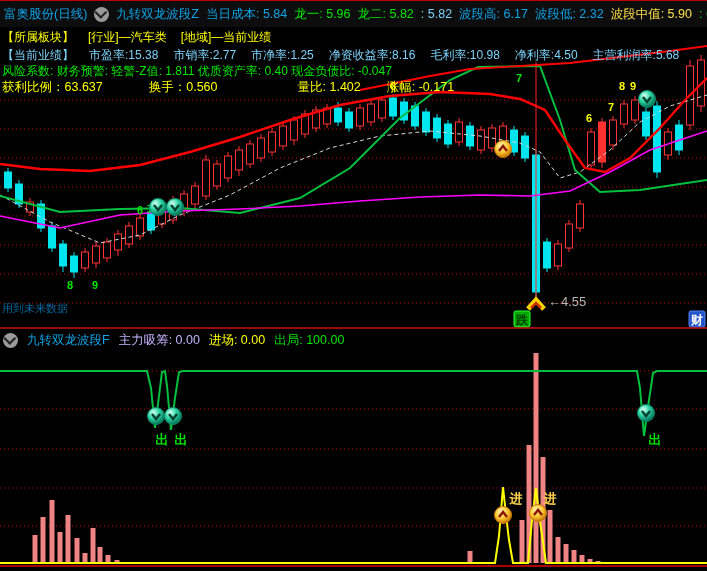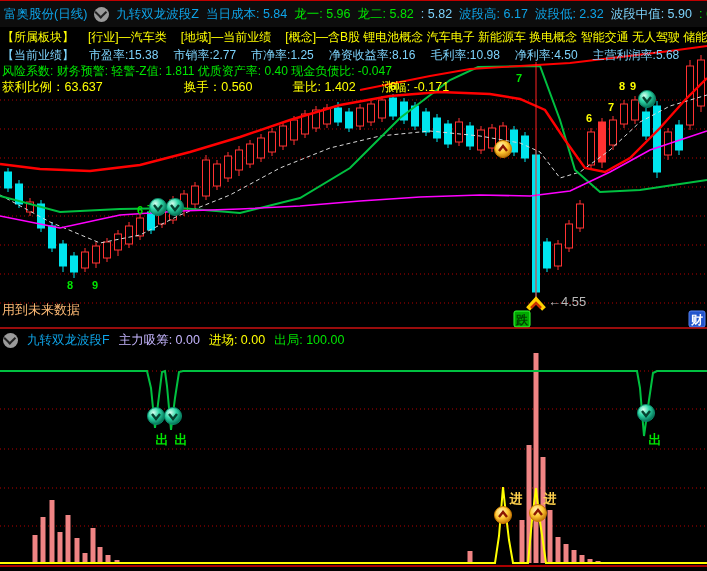--- a/index.html
+++ b/index.html
@@ -6,30 +6,30 @@
   .screen{position:relative;width:707px;height:571px;background:#000;overflow:hidden;
           font-family:"Liberation Sans","DejaVu Sans",sans-serif;}
   svg{position:absolute;left:0;top:0;}
   .trow{position:absolute;left:0;width:707px;white-space:nowrap;overflow:hidden;
         display:flex;align-items:center;font-size:12.5px;line-height:1;}
   .r1{top:0;height:26px;padding-left:4px;gap:7px;background:#0d0d0d;border-top:1px solid #c00000;}
   .r2{top:29px;height:16px;padding-left:2px;gap:14px;font-size:12px;}
   .r3{top:47px;height:16px;padding-left:2px;gap:15px;font-size:12px;}
   .r4{top:63px;height:16px;padding-left:2px;font-size:12px;}
   .r5{top:79px;height:16px;padding-left:2px;font-size:12.5px;}
-  .w{color:#0ea5e9}.g{color:#00e600}.m{color:#7dd3fc}.gy{color:#7dd3fc}
+  .w{color:#0ea5e9}.g{color:#00e600}.m{color:#7dd3fc}.gy{color:#fde047}
   .y{color:#ffff00}.p{color:#c4b5fd}
   .chev{display:inline-flex;width:15px;height:15px;border-radius:50%;background:#9a9a9a;
         align-items:center;justify-content:center;flex:0 0 auto;}
   .chev:after{content:"";width:7px;height:7px;border-left:2px solid #222;border-bottom:2px solid #222;
         transform:rotate(-45deg) translate(1px,-2px);}
-  .future{position:absolute;left:2px;top:301px;color:#fdba74;font-size:13px;}
+  .future{position:absolute;left:2px;top:301px;color:#0369a1;font-size:11px;}
   .subhdr{position:absolute;left:0;top:330px;width:707px;height:21px;display:flex;
           align-items:center;gap:9px;padding-left:3px;font-size:12.5px;background:#000;}
-  .ml1{margin-left:81px}.ml2{margin-left:40px}.ml3{margin-left:26px}
+  .ml1{margin-left:46px}.ml2{margin-left:80px}.ml3{margin-left:26px}
 </style>
 </head>
 <body>
 
 <div class="screen">
 
   <svg id="cv" width="707" height="571" viewBox="0 0 707 571">
     <defs>
       <radialGradient id="gTeal" cx="35%" cy="30%" r="75%">
         <stop offset="0%" stop-color="#d8fff0"></stop>
@@ -271,21 +271,20 @@
     <span class="w">波段低: 2.32</span>
     <span class="gy">波段中值: 5.90</span>
     <span class="g">: 6.17</span>
 
   </div>
 
   <div class="trow r2 y">
     <span>【所属板块】</span>
     <span>[行业]—汽车类</span>
     <span>[地域]—当前业绩</span>
-    <span>[概念]—含B股 锂电池概念 汽车电子 新能源车 换电概念 智能交通 无人驾驶 储能</span>
   </div>
 
   <div class="trow r3 m">
     <span>【当前业绩】</span>
     <span>市盈率:15.38</span>
     <span>市销率:2.77</span>
     <span>市净率:1.25</span>
     <span>净资收益率:8.16</span>
     <span>毛利率:10.98</span>
     <span>净利率:4.50</span>

